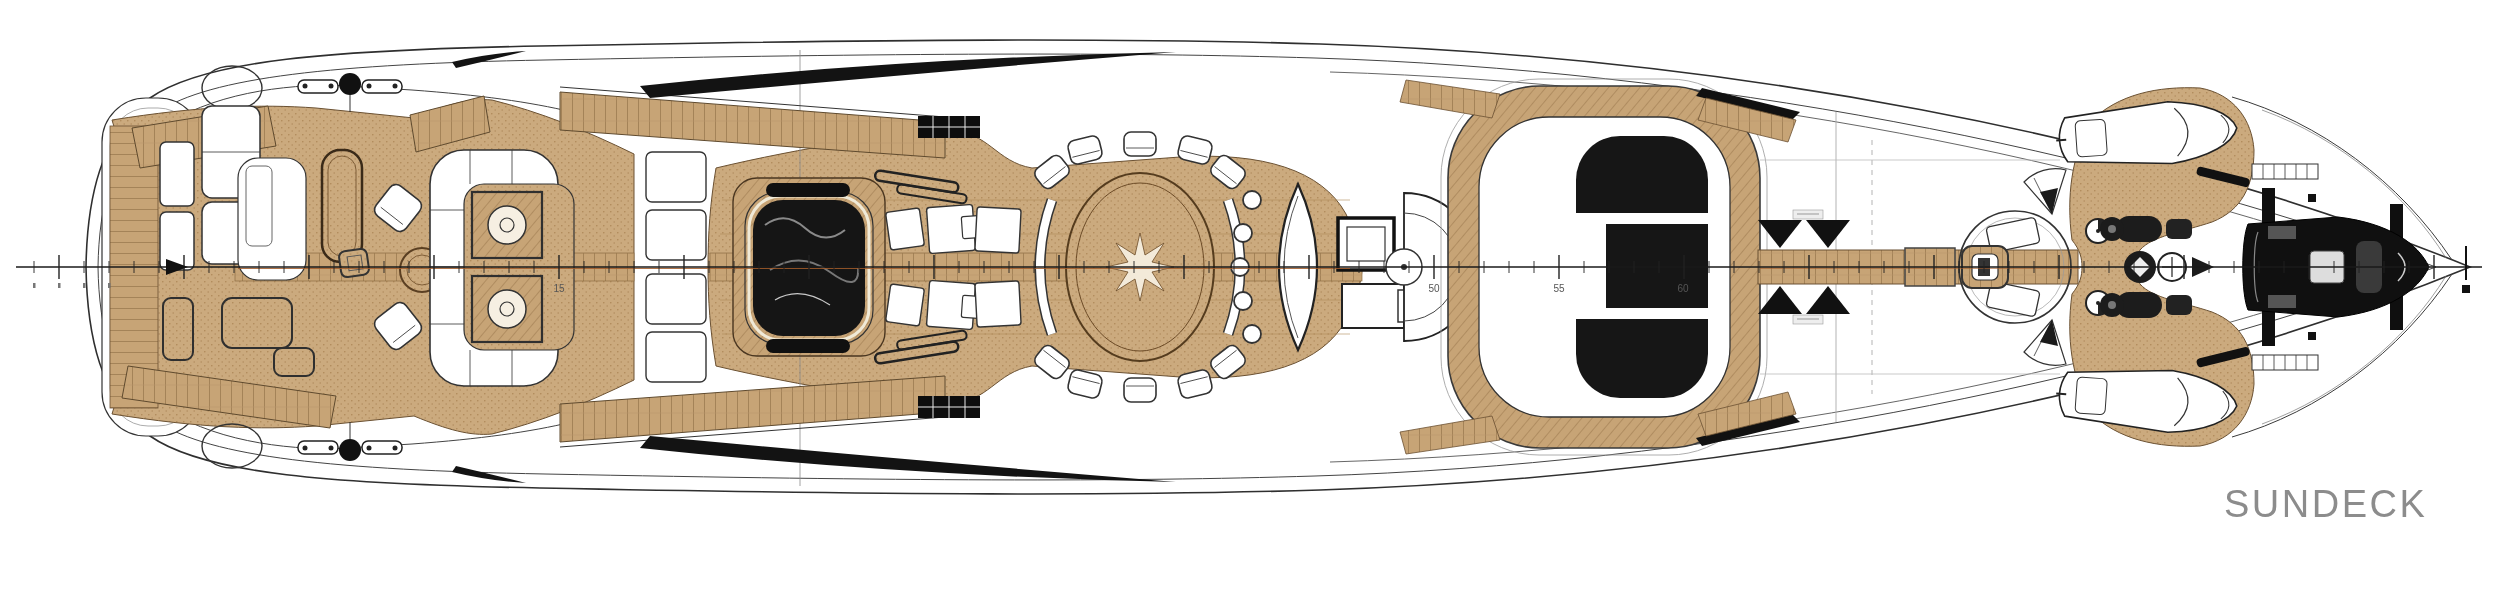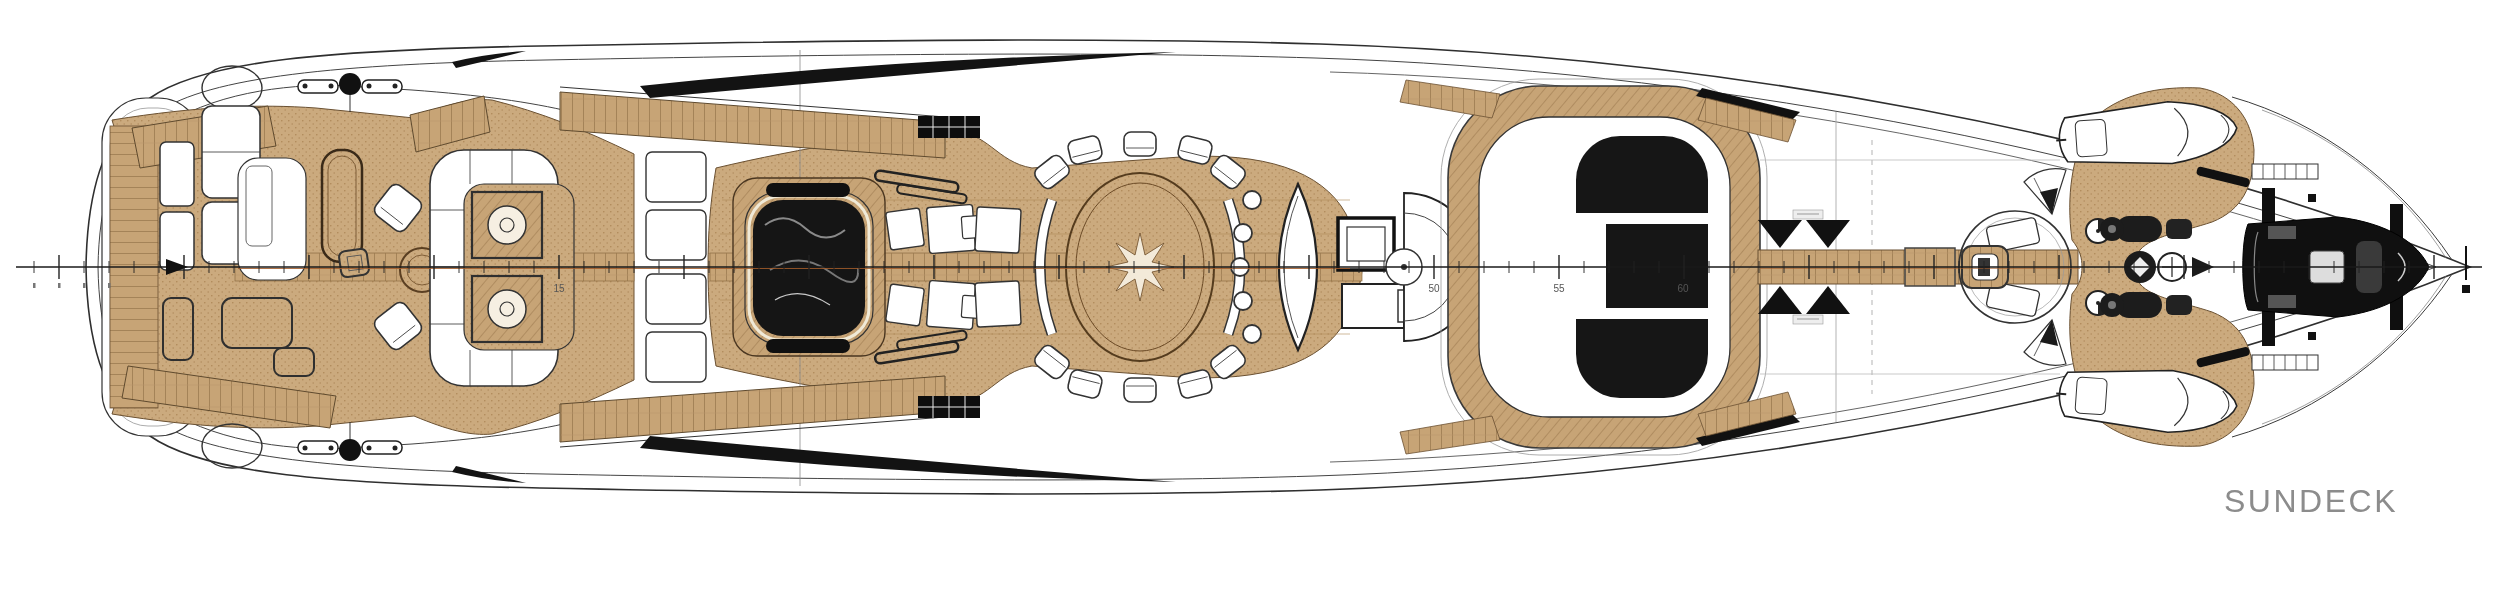--- a/index.html
+++ b/index.html
@@ -1,18 +1,18 @@
 <!DOCTYPE html>
 <html><head>
 <meta charset="utf-8">
 <style>
   html,body{margin:0;padding:0;background:#fff;}
   body{width:2502px;height:600px;font-family:"Liberation Sans",sans-serif;}
   .stage{position:relative;width:2502px;height:600px;background:#fff;overflow:hidden;}
-  .deck-label{position:absolute;left:2224px;top:483px;font-size:32px;letter-spacing:2.5px;
+  .deck-label{position:absolute;left:2224px;top:483px;font-size:38px;letter-spacing:2.5px;
               color:#8c8c8c;font-weight:400;}
   svg{position:absolute;left:0;top:0;}
   text.station{font-family:"Liberation Sans",sans-serif;font-size:10px;fill:#555;}
 </style>
 </head>
 <body>
 
 <div class="stage">
 
 <svg width="2502" height="600" viewBox="0 0 2502 600">

